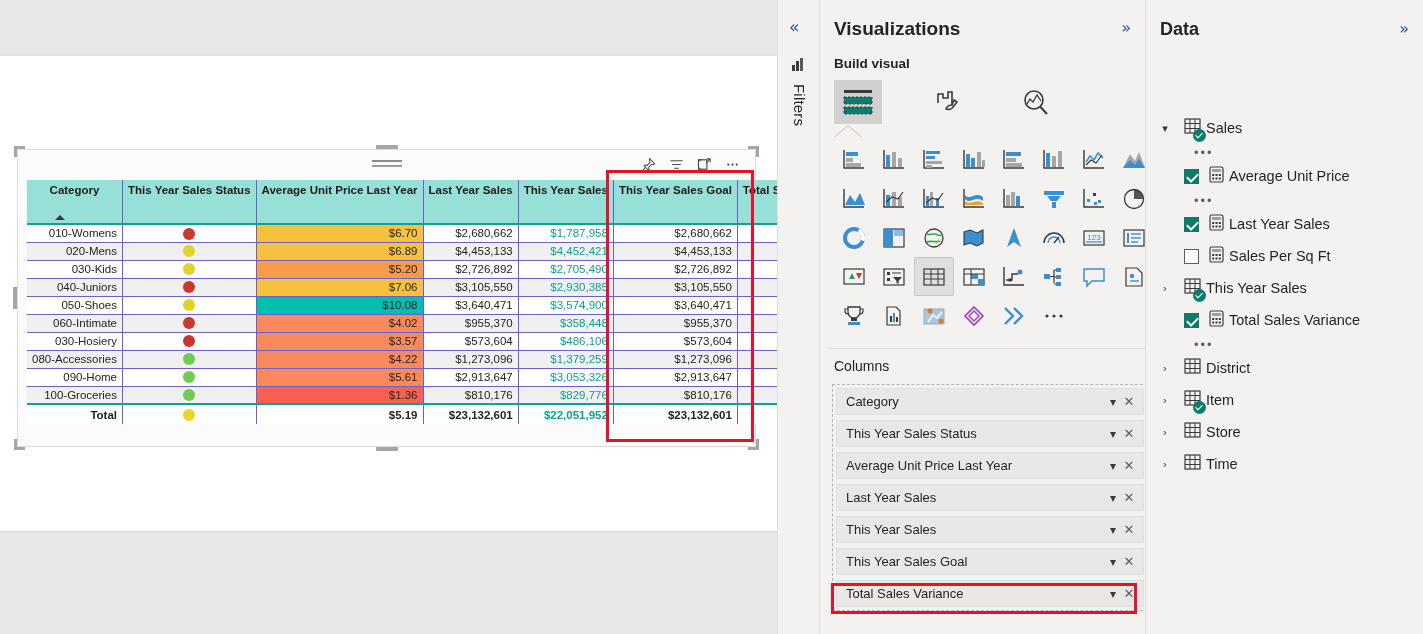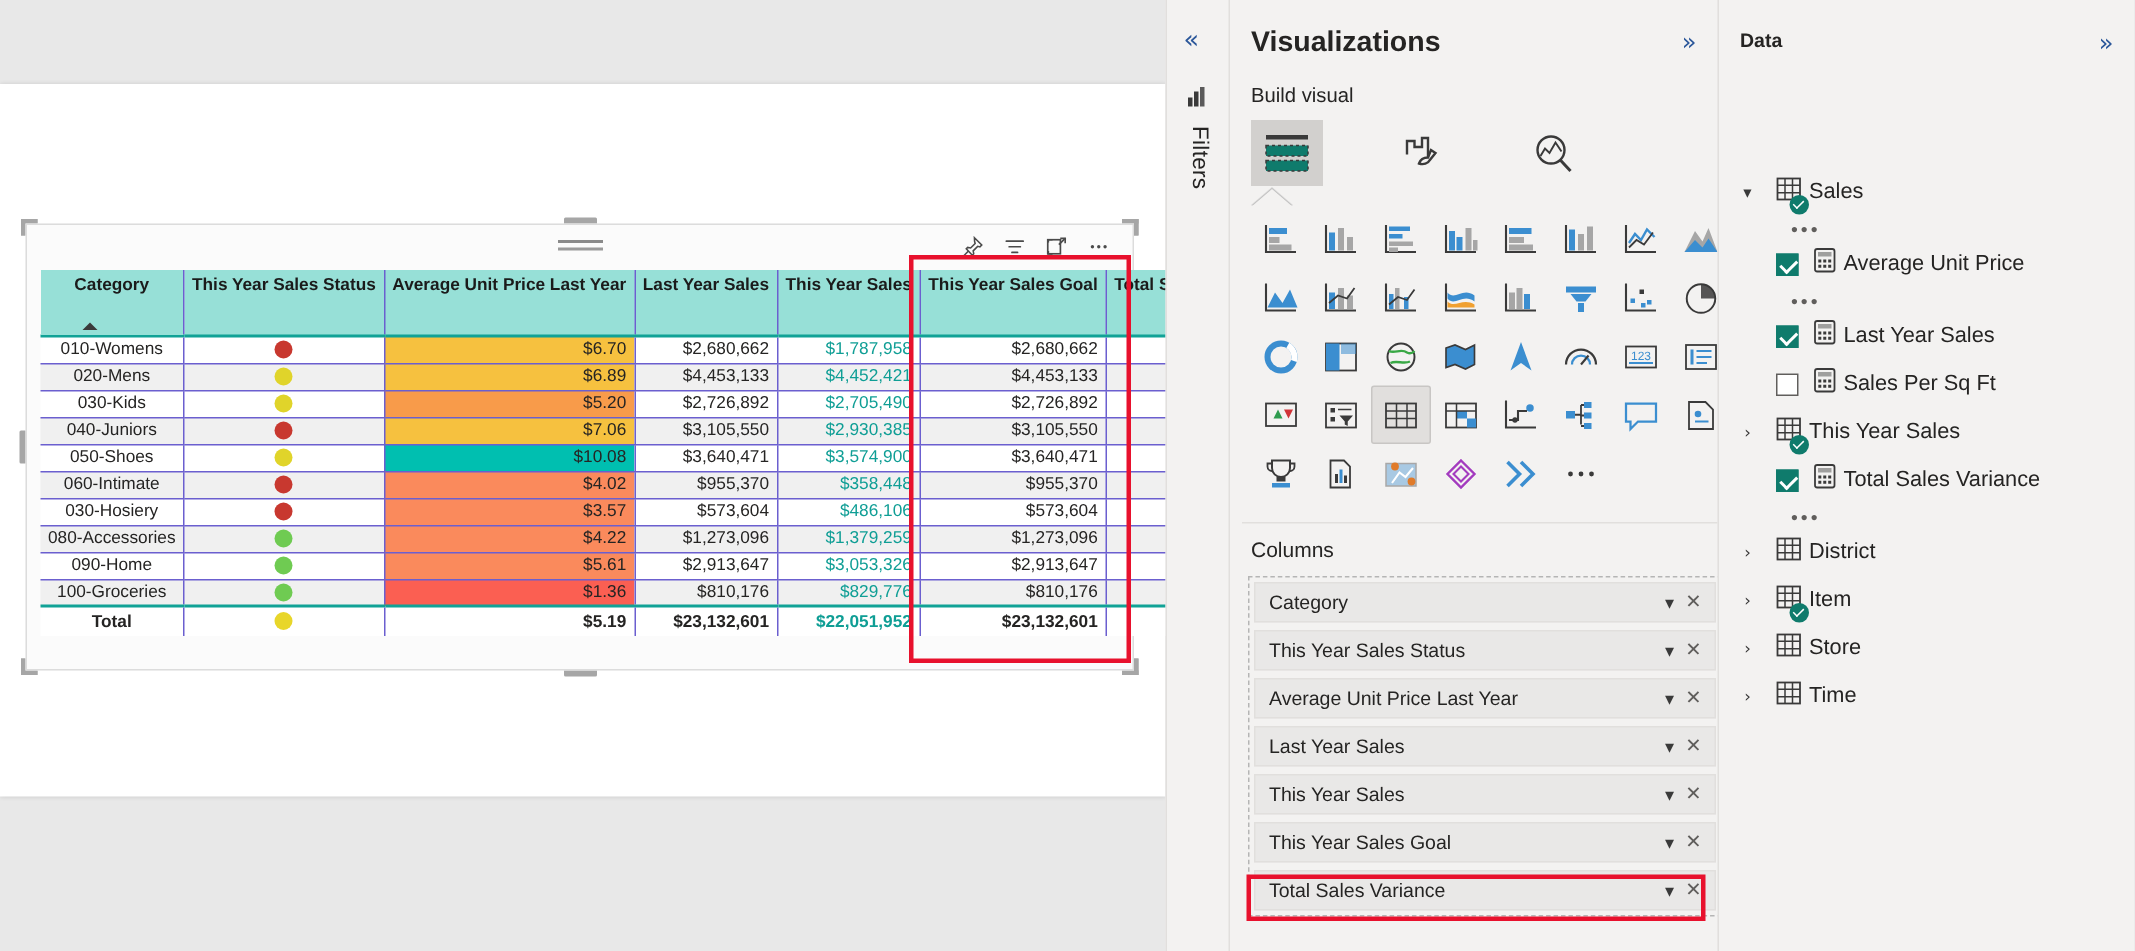--- a/index.html
+++ b/index.html
@@ -95,21 +95,21 @@
   .matrix thead th.hcat { text-align: center; position: relative; }
   .sort-arrow {
     position: absolute; left: 28px; bottom: 3px;
     width: 0; height: 0;
     border-left: 5px solid transparent;
     border-right: 5px solid transparent;
     border-bottom: 5px solid #3a3a3a;
   }
   .matrix tbody tr:nth-child(even) td { background: #f0f0f0; }
   .matrix tbody tr:nth-child(odd) td { background: #ffffff; }
-  .matrix td.cat { text-align: center; }
+  .matrix td.cat { text-align: right; }
   .matrix td.num { text-align: right; }
   .matrix td.status { text-align: center; padding: 0; }
   .dot { display:inline-block; width: 12px; height: 12px; border-radius: 50%;
          vertical-align: middle; }
   .matrix tr.total td {
     font-weight: bold;
     background: #ffffff !important;
     border-top: 2px solid #11a296;
     border-bottom: none;
     height: 20px;
@@ -164,21 +164,21 @@
     font-size: 19px; font-weight: bold; color: #252423;
   }
   .pane-expand {
     position: absolute; right: 14px; top: 20px;
     color: #2b579a; font-size: 16px; line-height: 1;
     font-family: "DejaVu Sans", sans-serif;
     cursor: pointer;
   }
   .build-visual {
     position: absolute; left: 14px; top: 56px;
-    font-size: 13.5px; color: #252423; font-weight: normal;
+    font-size: 13.5px; color: #252423; font-weight: bold;
   }
   .build-tabs {
     position: absolute; left: 14px; top: 78px; width: 320px; height: 48px;
     display: flex; align-items: center;
   }
   .build-tab {
     width: 48px; height: 44px; display:flex; align-items:center;
     justify-content:center; cursor:pointer; position: relative;
   }
   .build-tab.active { background: #d2d0ce; }
@@ -229,21 +229,21 @@
   .well-x { font-size: 13px; color:#605e5c; }
   .redbox-well { left: 11px; top: 583px; width: 306px; height: 31px; }
 
   
   .data-pane {
     position: absolute; left: 1145px; top: 0; width: 278px; height: 634px;
     background: #f3f2f1; border-left: 1px solid #e1dfdd;
   }
   .data-title {
     position: absolute; left: 14px; top: 19px;
-    font-size: 13px; font-weight: bold; color: #252423;
+    font-size: 18px; font-weight: bold; color: #252423;
   }
   .data-expand {
     position: absolute; right: 14px; top: 21px;
     color: #2b579a; font-size: 16px; line-height: 1;
     font-family: "DejaVu Sans", sans-serif; cursor: pointer;
   }
   .search-box {
     position: absolute; left: 15px; top: 66px; width: 248px; height: 34px;
     background: #ffffff; border: 1px solid #8a8886;
     display:flex; align-items:center; padding-left: 10px;

